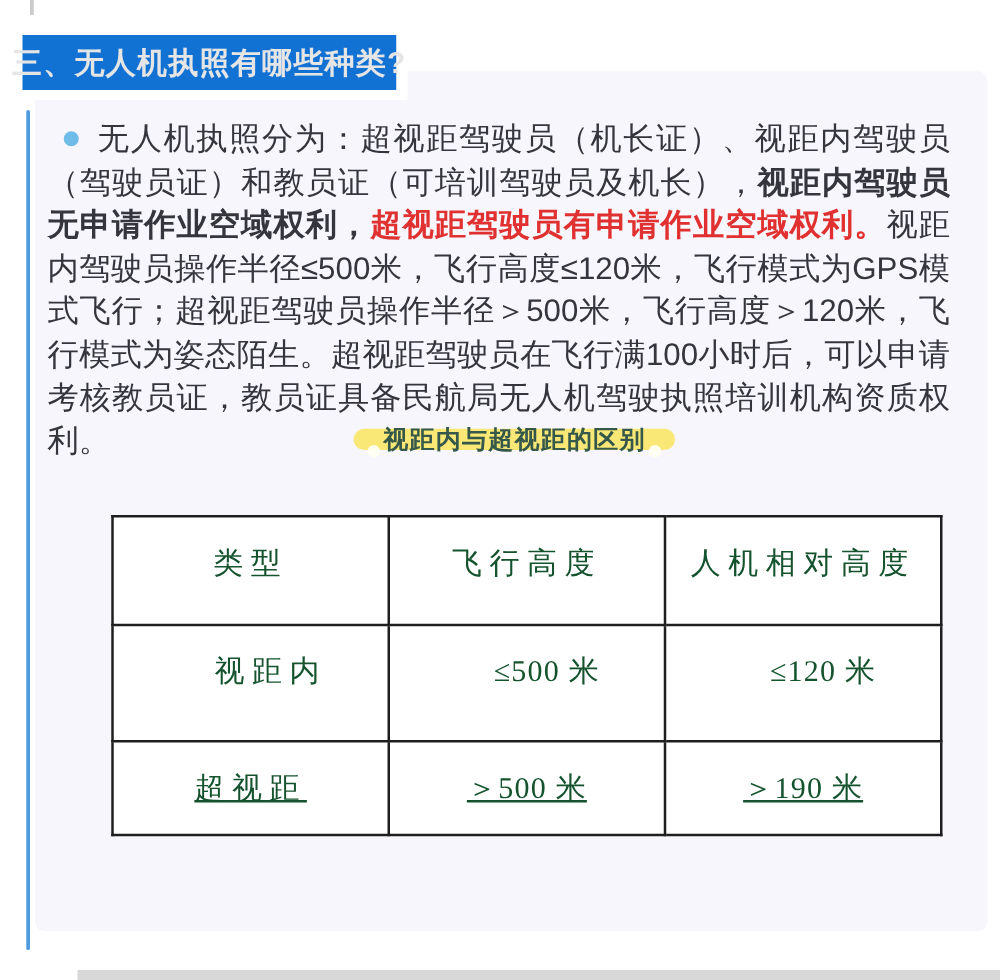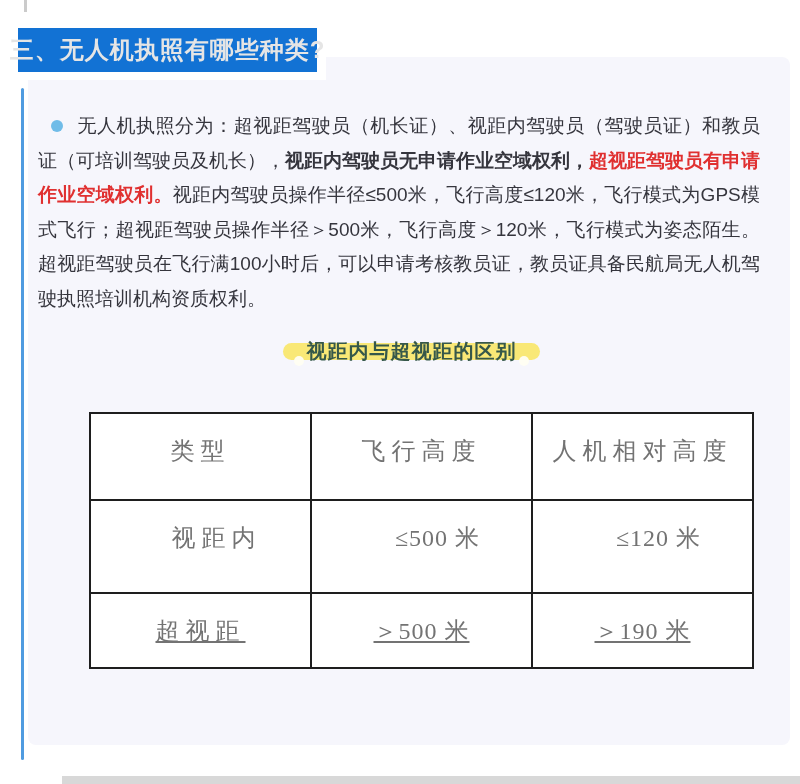--- a/index.html
+++ b/index.html
@@ -22,22 +22,22 @@
     background:#ffffff;z-index:2;
   }
   .title-bar{
     position:absolute;left:4px;top:10px;width:299px;height:44px;
     background:#1272d4;display:flex;align-items:center;justify-content:center;
   }
   .title-bar span{
     color:#ffffff;font-size:24px;font-weight:bold;letter-spacing:1px;white-space:nowrap;
   }
   .para{
-    position:absolute;left:38px;top:109px;width:722px;z-index:2;
-    font-size:19px;line-height:34.5px;color:#35353d;
+    position:absolute;left:38px;top:94px;width:722px;z-index:2;
+    font-size:25px;line-height:34.5px;color:#35353d;
     text-align:justify;
   }
   .bullet{
     display:inline-block;width:12px;height:12px;border-radius:50%;
     background:#70bce8;margin:0 14px 2px 13px;vertical-align:middle;
   }
   .seg-bold{font-weight:bold;}
   .seg-bold-red{font-weight:bold;color:#e03030;}
   .badge{
     position:absolute;left:283px;top:343px;width:257px;height:17px;z-index:2;
@@ -50,21 +50,21 @@
   .dot{
     position:absolute;top:13px;width:10px;height:10px;border-radius:50%;
     background:#fffef2;opacity:.95;
   }
   .dot-l{left:11px;}
   .dot-r{right:11px;}
   .cmp-table{
     position:absolute;left:89px;top:412px;z-index:2;
     border-collapse:collapse;table-layout:fixed;width:663px;
     font-family:"Liberation Serif","DejaVu Serif",serif;
-    color:#737373;background:#ffffff;
+    color:#14532d;background:#ffffff;
   }
   .cmp-table td,.cmp-table th{
     border:2px solid #1e1e1e;width:221px;
     text-align:center;vertical-align:top;padding:22px 4px 0 4px;
     font-size:24px;font-weight:normal;line-height:1.3;
   }
   .cmp-table thead th{height:87px;letter-spacing:6px;box-sizing:border-box;}
   .cmp-table tbody tr:nth-child(1) td{height:93px;box-sizing:border-box;padding-left:36px;}
   .cmp-table tbody tr:nth-child(2) td{height:75px;box-sizing:border-box;text-decoration:underline;}
   .cmp-table td.type-cell{letter-spacing:6px;}

